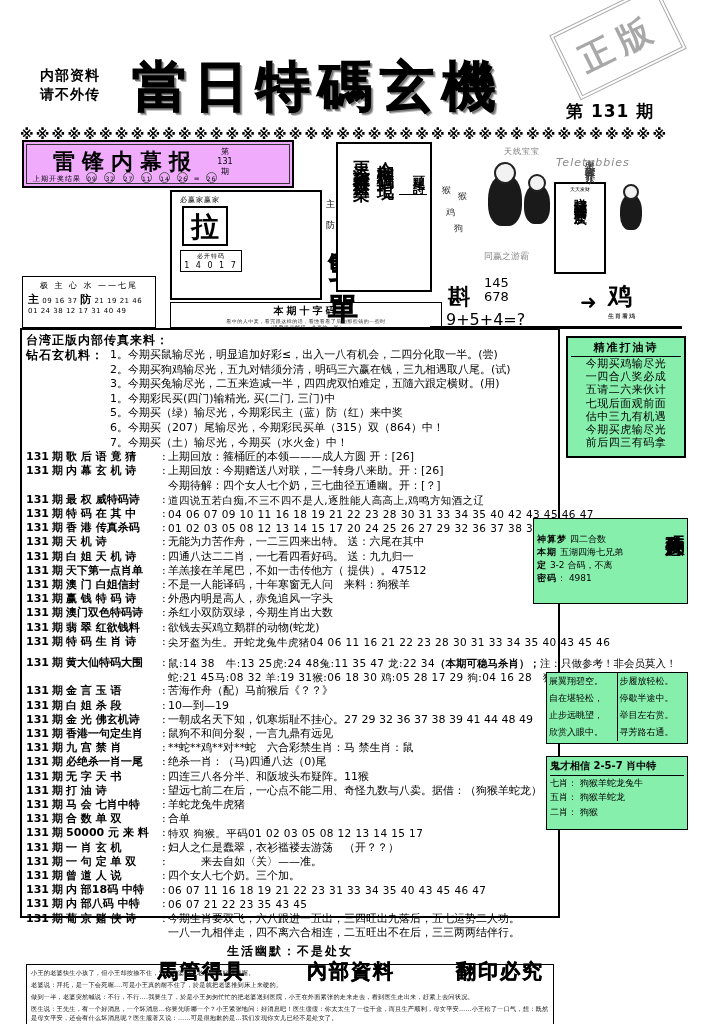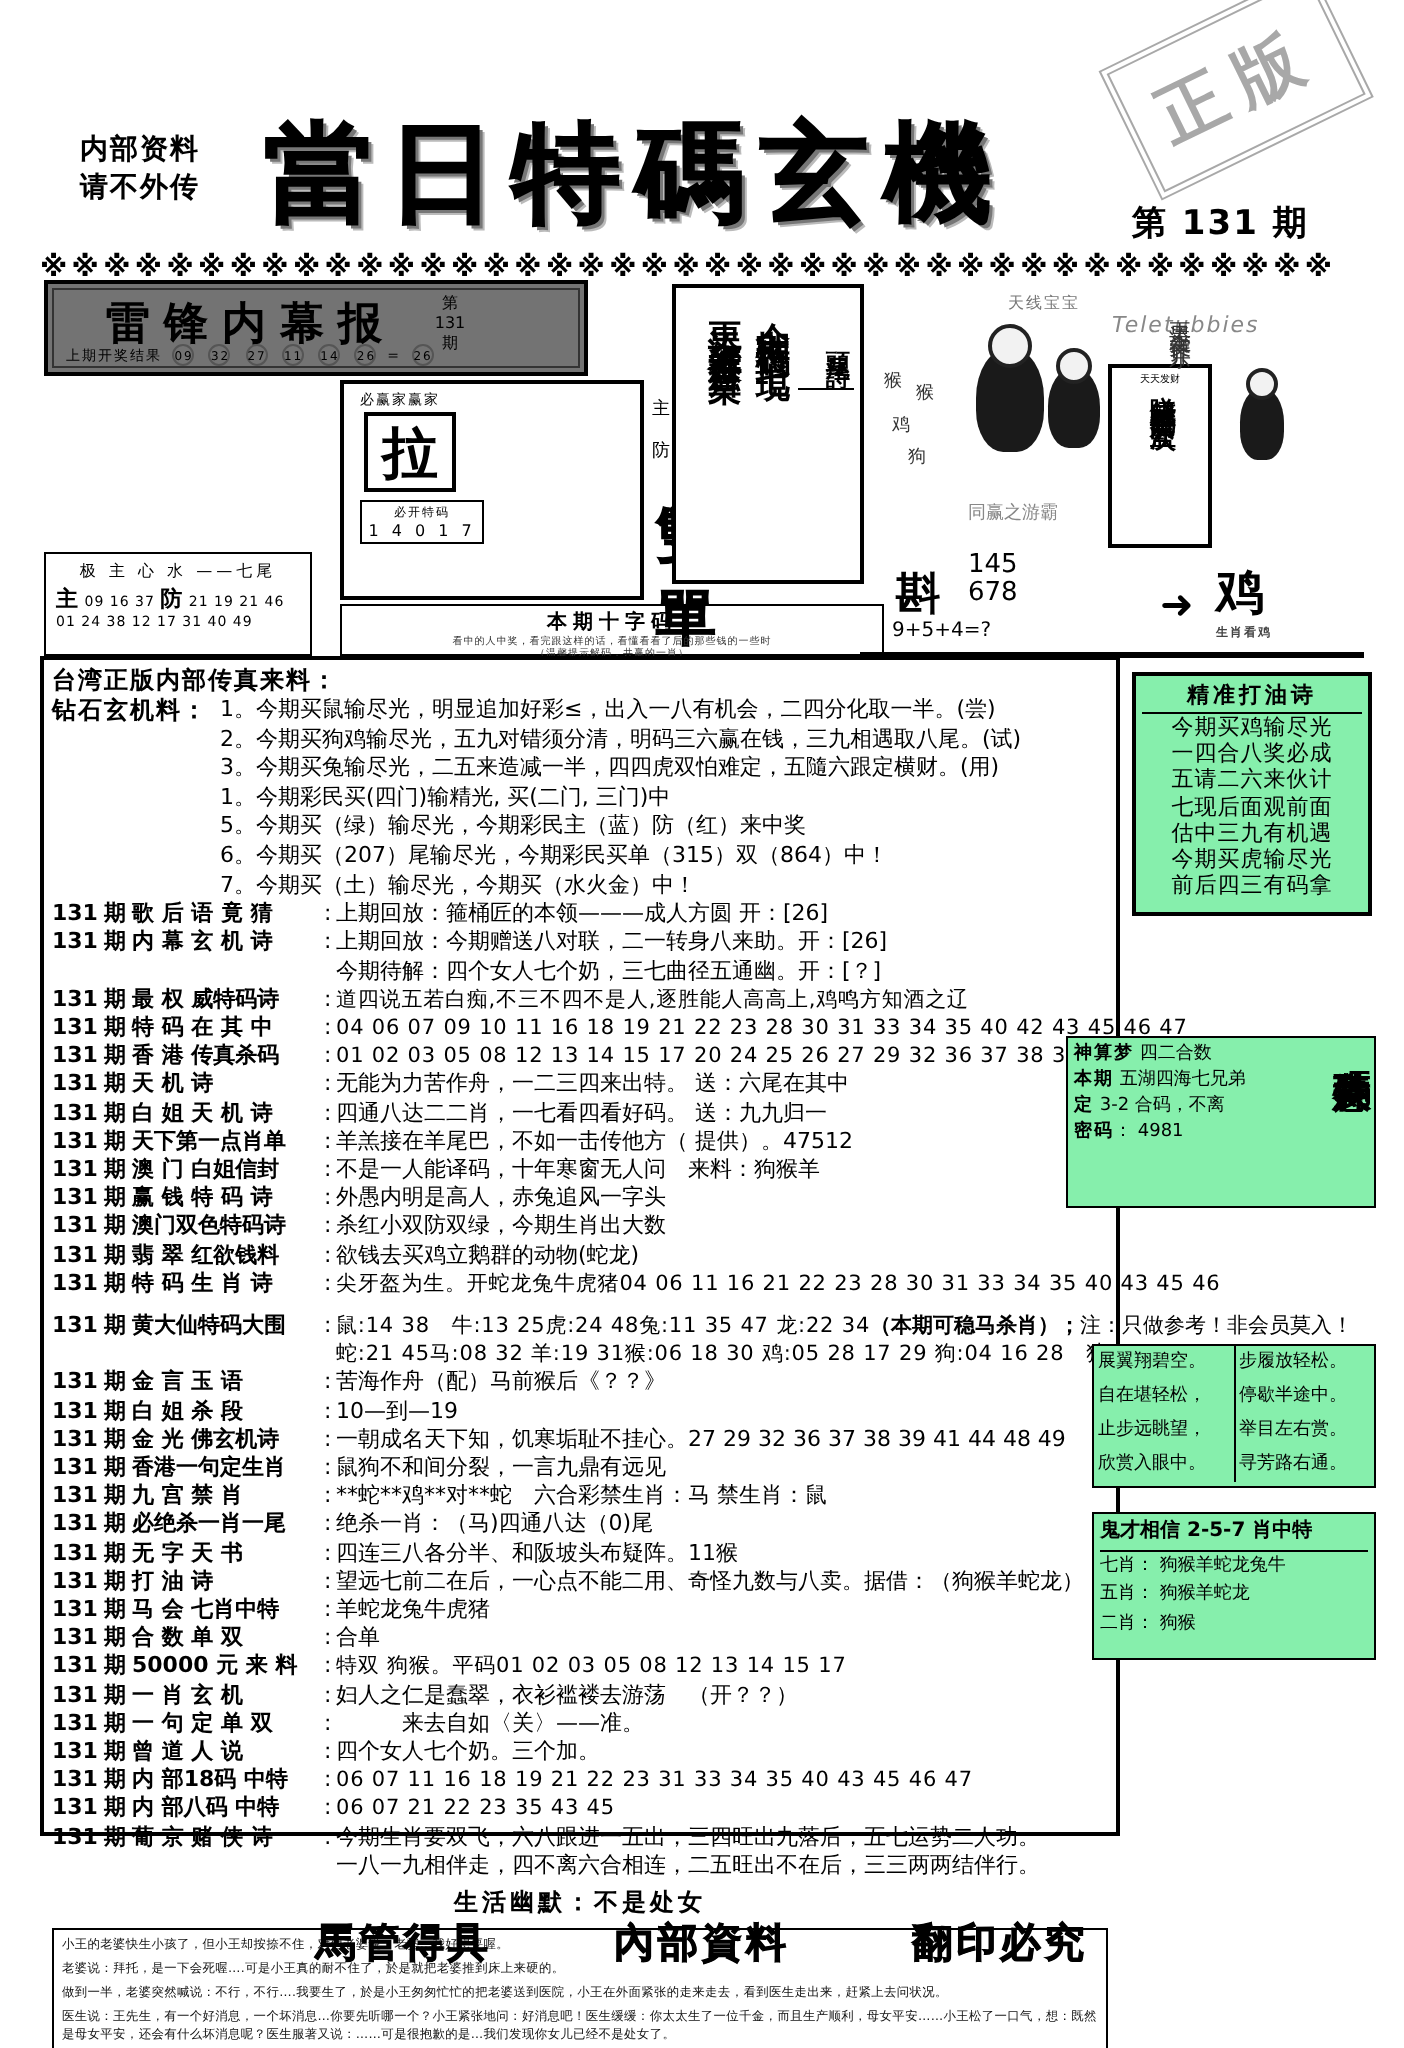--- a/index.html
+++ b/index.html
@@ -73,21 +73,21 @@
   }
 
   
   #topzone { position: relative; height: 192px; }
 
   .panel-leifeng {
     position: absolute;
     left: 22px; top: 2px;
     width: 272px; height: 48px;
     border: 2px solid #000;
-    background: #737373;
+    background: #f0abfc;
     text-decoration: underline;
   }
   .lf-inner {
     border: 1px solid #333;
     margin: 2px;
     height: 40px;
     position: relative;
   }
   .lf-title {
     position: absolute; left: 26px; top: 2px;
@@ -208,21 +208,21 @@
   .sign-box {
     position: absolute; left: 122px; top: 42px;
     width: 52px; height: 92px;
     border: 2px solid #000; background:#fff;
     display:flex; justify-content:center; padding-top:3px;
   }
   .sign-txt { writing-mode: vertical-rl; font-size: 13px; font-weight:bold; letter-spacing:3px; }
   .sign-cap { position:absolute; top:2px; left:0; width:100%; text-align:center; font-size:5px; }
   .num-glyph { position:absolute; left:16px; top:142px; font-size:22px; font-weight:bold; }
   .num-pair { position:absolute; left:52px; top:136px; font-size:13px; line-height:14px; }
-  .num-eq { position:absolute; left:14px; top:170px; font-size:10px; }
+  .num-eq { position:absolute; left:14px; top:170px; font-size:16px; }
   .rooster { position:absolute; left:176px; top:140px; font-size:24px; font-weight:bold; }
   .rooster small { display:block; font-size:6px; letter-spacing:1px; color:#444; }
   .arrow { position:absolute; left:148px; top:150px; font-size:20px; }
 
   
   #mainbox {
     position: absolute;
     left: 20px; top: 328px;
     width: 540px; height: 590px;
     border: 2px solid #000;
@@ -271,21 +271,21 @@
   #box-youshi {
     left: 566px; top: 336px; width: 120px; height: 122px;
     border: 2px solid #000; padding: 2px 3px;
   }
   #box-youshi .bt { text-align:center; font-size:11px; font-weight:bold; letter-spacing:2px;
                     border-bottom:1px solid #000; padding-bottom:1px; }
   #box-youshi .bl { font-size:11px; line-height:13.2px; letter-spacing:.5px; text-align:center;}
 
   #box-shenmeng {
     left: 533px; top: 518px; width: 155px; height: 86px;
-    border: 1.5px solid #000; padding: 2px 3px;
+    border: 1.5px solid #000; padding: 14px 3px;
     font-size: 9px; line-height: 13px;
   }
   #box-shenmeng .row b { font-weight: bold; letter-spacing:1px; }
   #box-shenmeng .vert {
     position:absolute; right:2px; top:1px;
     writing-mode: vertical-rl;
     font-size: 19px; font-weight: bold; letter-spacing: 0px;
     line-height: 19px;
   }
 

